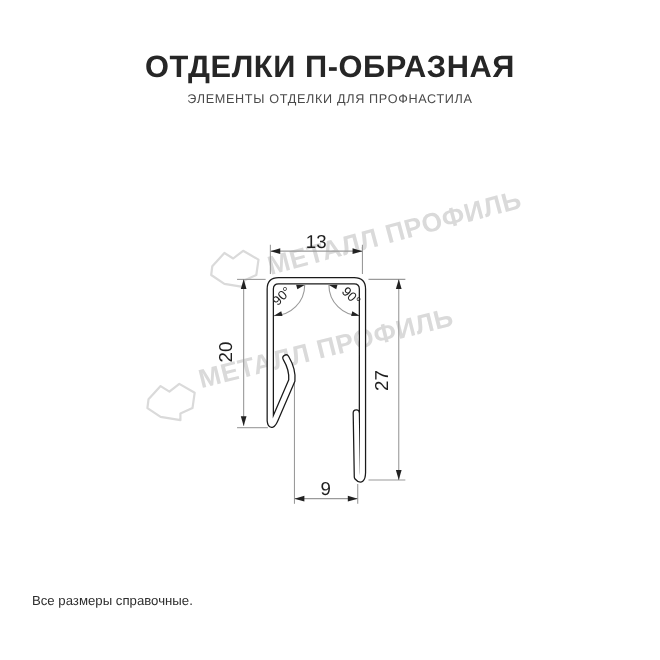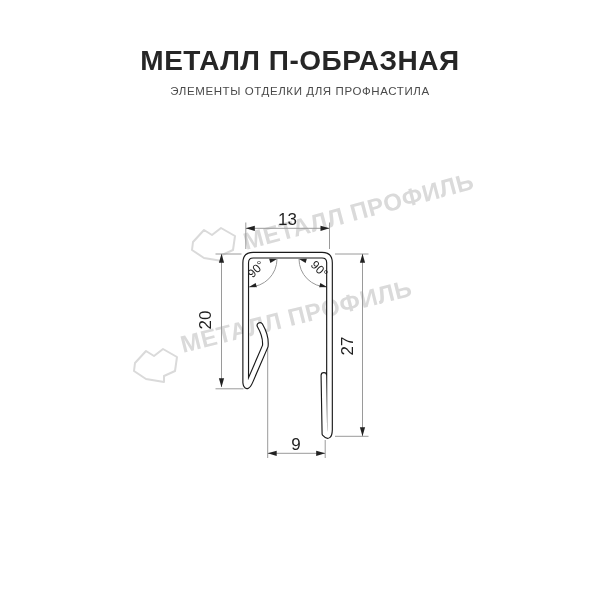--- a/index.html
+++ b/index.html
@@ -36,21 +36,21 @@
   }
   .angle-text{
     font-size:12px;fill:#1f1f1f;
     font-family:"Liberation Sans","DejaVu Sans",sans-serif;
   }
 </style>
 </head>
 <body>
 
 <div class="header">
-  <div class="title-line">МЕТАЛЛ П-ОБРАЗНАЯ</div>
+  <div class="title-line">ОТДЕЛКИ П-ОБРАЗНАЯ</div>
   <div class="subtitle">ЭЛЕМЕНТЫ ОТДЕЛКИ ДЛЯ ПРОФНАСТИЛА</div>
 </div>
 
 <svg class="drawing-svg" viewBox="0 0 600 600">
 
   <g>
     <path class="wm-logo" transform="translate(189,227)" d="M 4,15 L 15,3 L 23,8 L 32,1 L 46,9 L 44,23 L 33,28 L 33,34 L 15,31 L 3,23 Z"></path>
     <text class="wm-text" transform="translate(246,250) rotate(-15)">МЕТАЛЛ ПРОФИЛЬ</text>
   </g>
   <g>
@@ -123,13 +123,14 @@
     <text class="dim-text" x="287.5" y="225" text-anchor="middle">13</text>
     <text class="dim-text" text-anchor="middle" transform="translate(211,320) rotate(-90)">20</text>
     <text class="dim-text" text-anchor="middle" transform="translate(353,346) rotate(-90)">27</text>
     <text class="dim-text" x="296" y="450" text-anchor="middle">9</text>
     <text class="angle-text" text-anchor="middle" transform="translate(259,272) rotate(-45)">90°</text>
     <text class="angle-text" text-anchor="middle" transform="translate(316.5,272) rotate(45)">90°</text>
   </g>
 </svg>
 
 <div class="footer">
+  <div>Все размеры справочные.</div>
 </div>
 
 </body></html>

